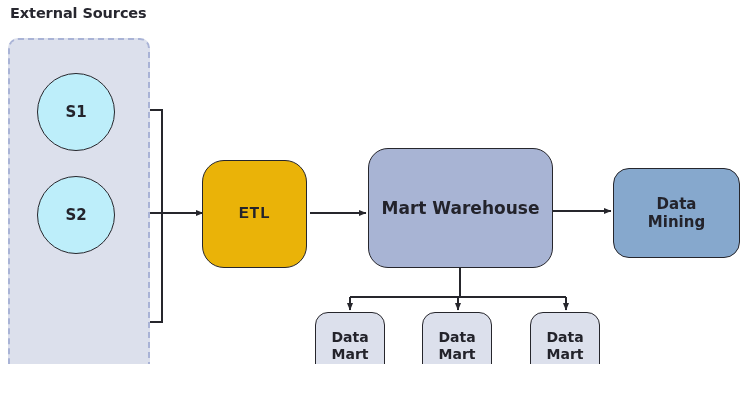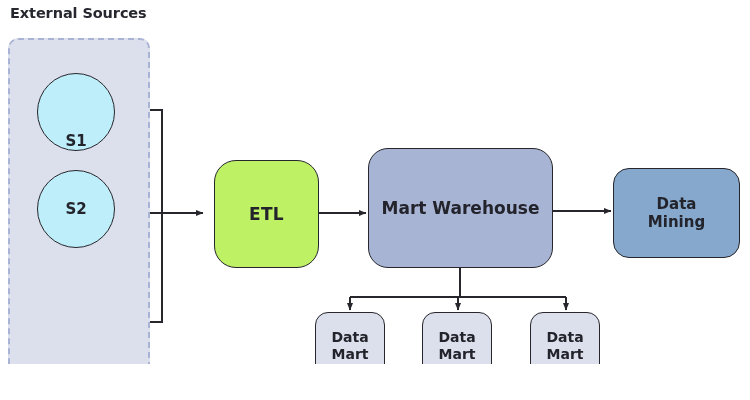--- a/index.html
+++ b/index.html
@@ -72,27 +72,28 @@
     box-sizing: border-box;
     border: 1.6px solid #26262c;
     display: flex;
     align-items: center;
     justify-content: center;
     text-align: center;
     color: #23232b;
     line-height: 1.22;
   }
   .node-etl {
-    left: 214px;  top: 160px;
+    left: 202px;  top: 160px;
     width: 105px; height: 108px;
-    background: #bef264;
+    background: #eab308;
     border-radius: 22px;
     font-size: 17px;
     font-weight: bold;
     letter-spacing: 0.3px;
+    font-family: Liberation Mono, monospace;
   }
   .node-dw {
     left: 368px;  top: 148px;
     width: 185px; height: 120px;
     background: #a8b4d4;
     border-radius: 20px;
     font-size: 17px;
     font-weight: 600;
   }
   .node-dm {
@@ -144,25 +145,25 @@
       <path d="M350,297 L350,310" marker-end="url(#arrow)"></path>
       <path d="M458,297 L458,310" marker-end="url(#arrow)"></path>
       <path d="M566,297 L566,310" marker-end="url(#arrow)"></path>
     </g>
   </svg>
 
   <div class="group-title">External Sources</div>
 
   <div class="group-box"></div>
 
-  <div class="node-circle" style="left:37px; top:73px;align-items:flex-end;">
+  <div class="node-circle" style="left:37px; top:73px;">
     <span>S1</span>
   </div>
 
-  <div class="node-circle" style="left:37px; top:170px;">
+  <div class="node-circle" style="left:37px; top:176px;">
     <span>S2</span>
   </div>
 
 
   <div class="node-box node-etl">
     <span>ETL</span>
   </div>
 
   <div class="node-box node-dw">
     <span>Mart Warehouse</span>

